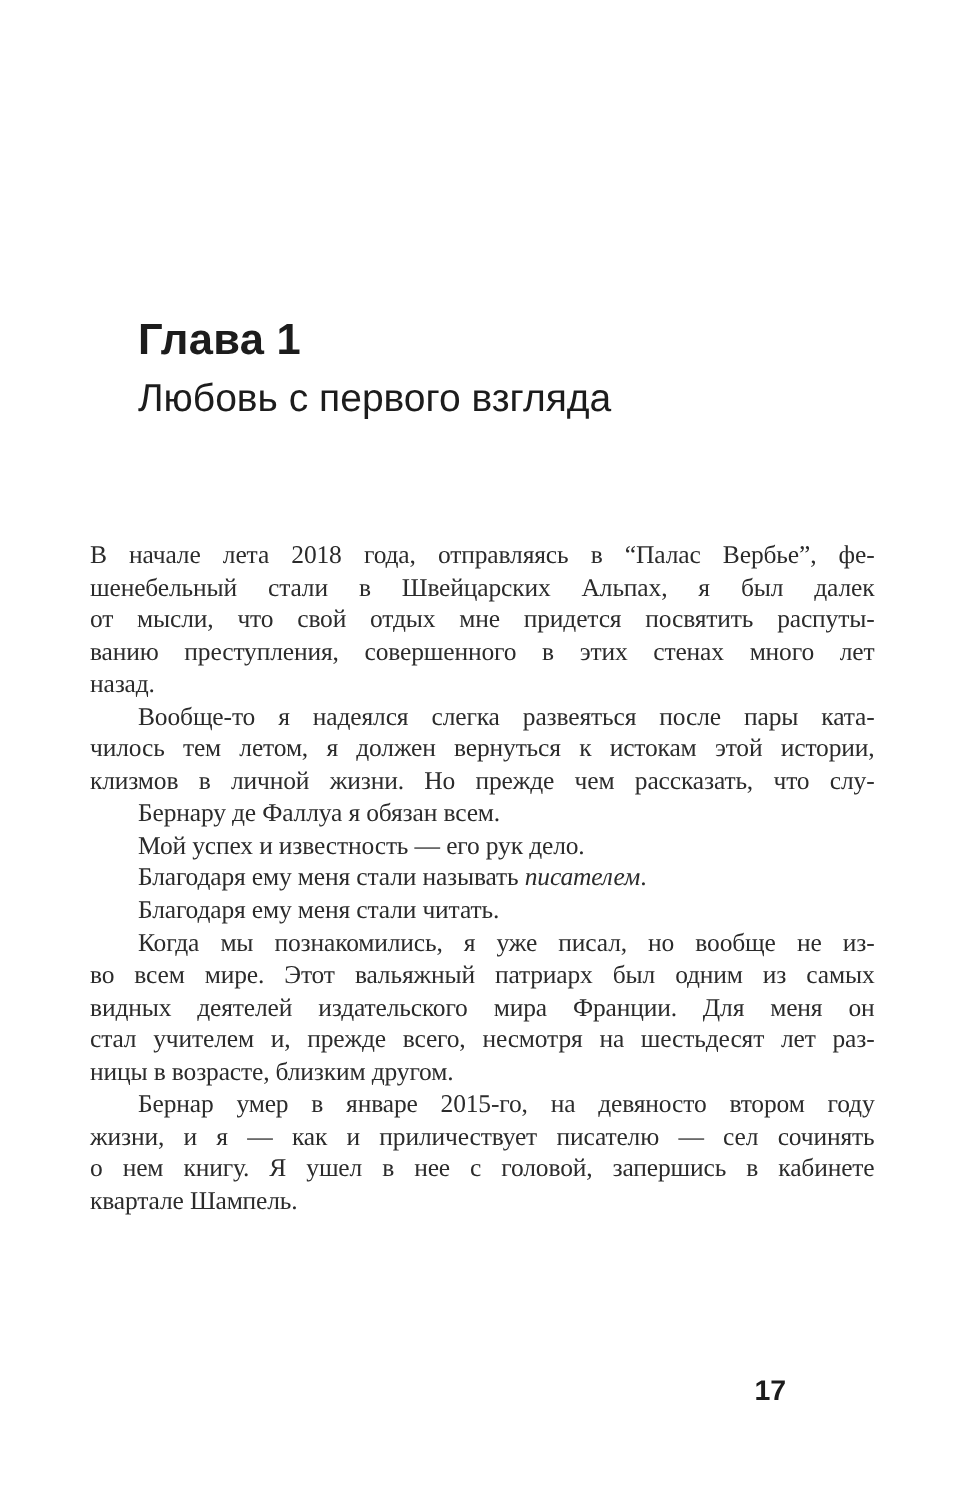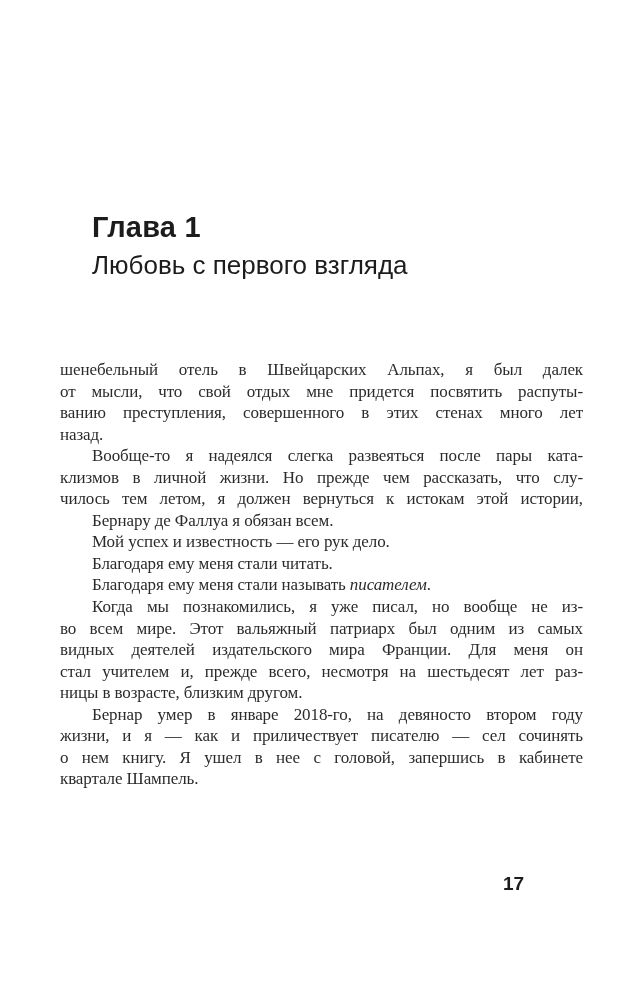--- a/index.html
+++ b/index.html
@@ -52,53 +52,54 @@
   .line.last {
     text-align: left;
     text-align-last: left;
   }
   .line.first-indent {
     text-indent: 32px;
   }
   .folio {
     position: absolute;
     left: 503px;
-    top: 873px;
+    top: 917px;
     font-family: "Liberation Sans", "DejaVu Sans", sans-serif;
     font-weight: 700;
     font-size: 19px;
     color: #1c1c1c;
   }
 </style>
 </head>
 <body>
 
 <div class="page">
   <header class="chapter">
     <h1>Глава 1</h1>
     <div class="subtitle">Любовь с первого взгляда</div>
   </header>
 
   <main class="body-text">
-      <div class="line">шенебельный отель в Швейцарских Альпах, я был далек</div>
+      <div class="line">В начале лета 2018 года, отправляясь в “Палас Вербье”, фе-</div>
+      <div class="line">шенебельный стали в Швейцарских Альпах, я был далек</div>
       <div class="line">от мысли, что свой отдых мне придется посвятить распуты-</div>
       <div class="line">ванию преступления, совершенного в этих стенах много лет</div>
       <div class="line last">назад.</div>
       <div class="line first-indent">Вообще-то я надеялся слегка развеяться после пары ката-</div>
+      <div class="line">чилось тем летом, я должен вернуться к истокам этой истории,</div>
       <div class="line">клизмов в личной жизни. Но прежде чем рассказать, что слу-</div>
-      <div class="line">чилось тем летом, я должен вернуться к истокам этой истории,</div>
       <div class="line last first-indent">Бернару де Фаллуа я обязан всем.</div>
       <div class="line last first-indent">Мой успех и известность — его рук дело.</div>
+      <div class="line last first-indent">Благодаря ему меня стали называть <i>писателем</i>.</div>
       <div class="line last first-indent">Благодаря ему меня стали читать.</div>
-      <div class="line last first-indent">Благодаря ему меня стали называть <i>писателем</i>.</div>
       <div class="line first-indent">Когда мы познакомились, я уже писал, но вообще не из-</div>
       <div class="line">во всем мире. Этот вальяжный патриарх был одним из самых</div>
       <div class="line">видных деятелей издательского мира Франции. Для меня он</div>
       <div class="line">стал учителем и, прежде всего, несмотря на шестьдесят лет раз-</div>
       <div class="line last">ницы в возрасте, близким другом.</div>
-      <div class="line first-indent">Бернар умер в январе 2018-го, на девяносто втором году</div>
+      <div class="line first-indent">Бернар умер в январе 2015-го, на девяносто втором году</div>
       <div class="line">жизни, и я — как и приличествует писателю — сел сочинять</div>
       <div class="line">о нем книгу. Я ушел в нее с головой, запершись в кабинете</div>
       <div class="line last">квартале Шампель.</div>
     </main>
 
   <div class="folio">17</div>
 </div>
 
 </body></html>

